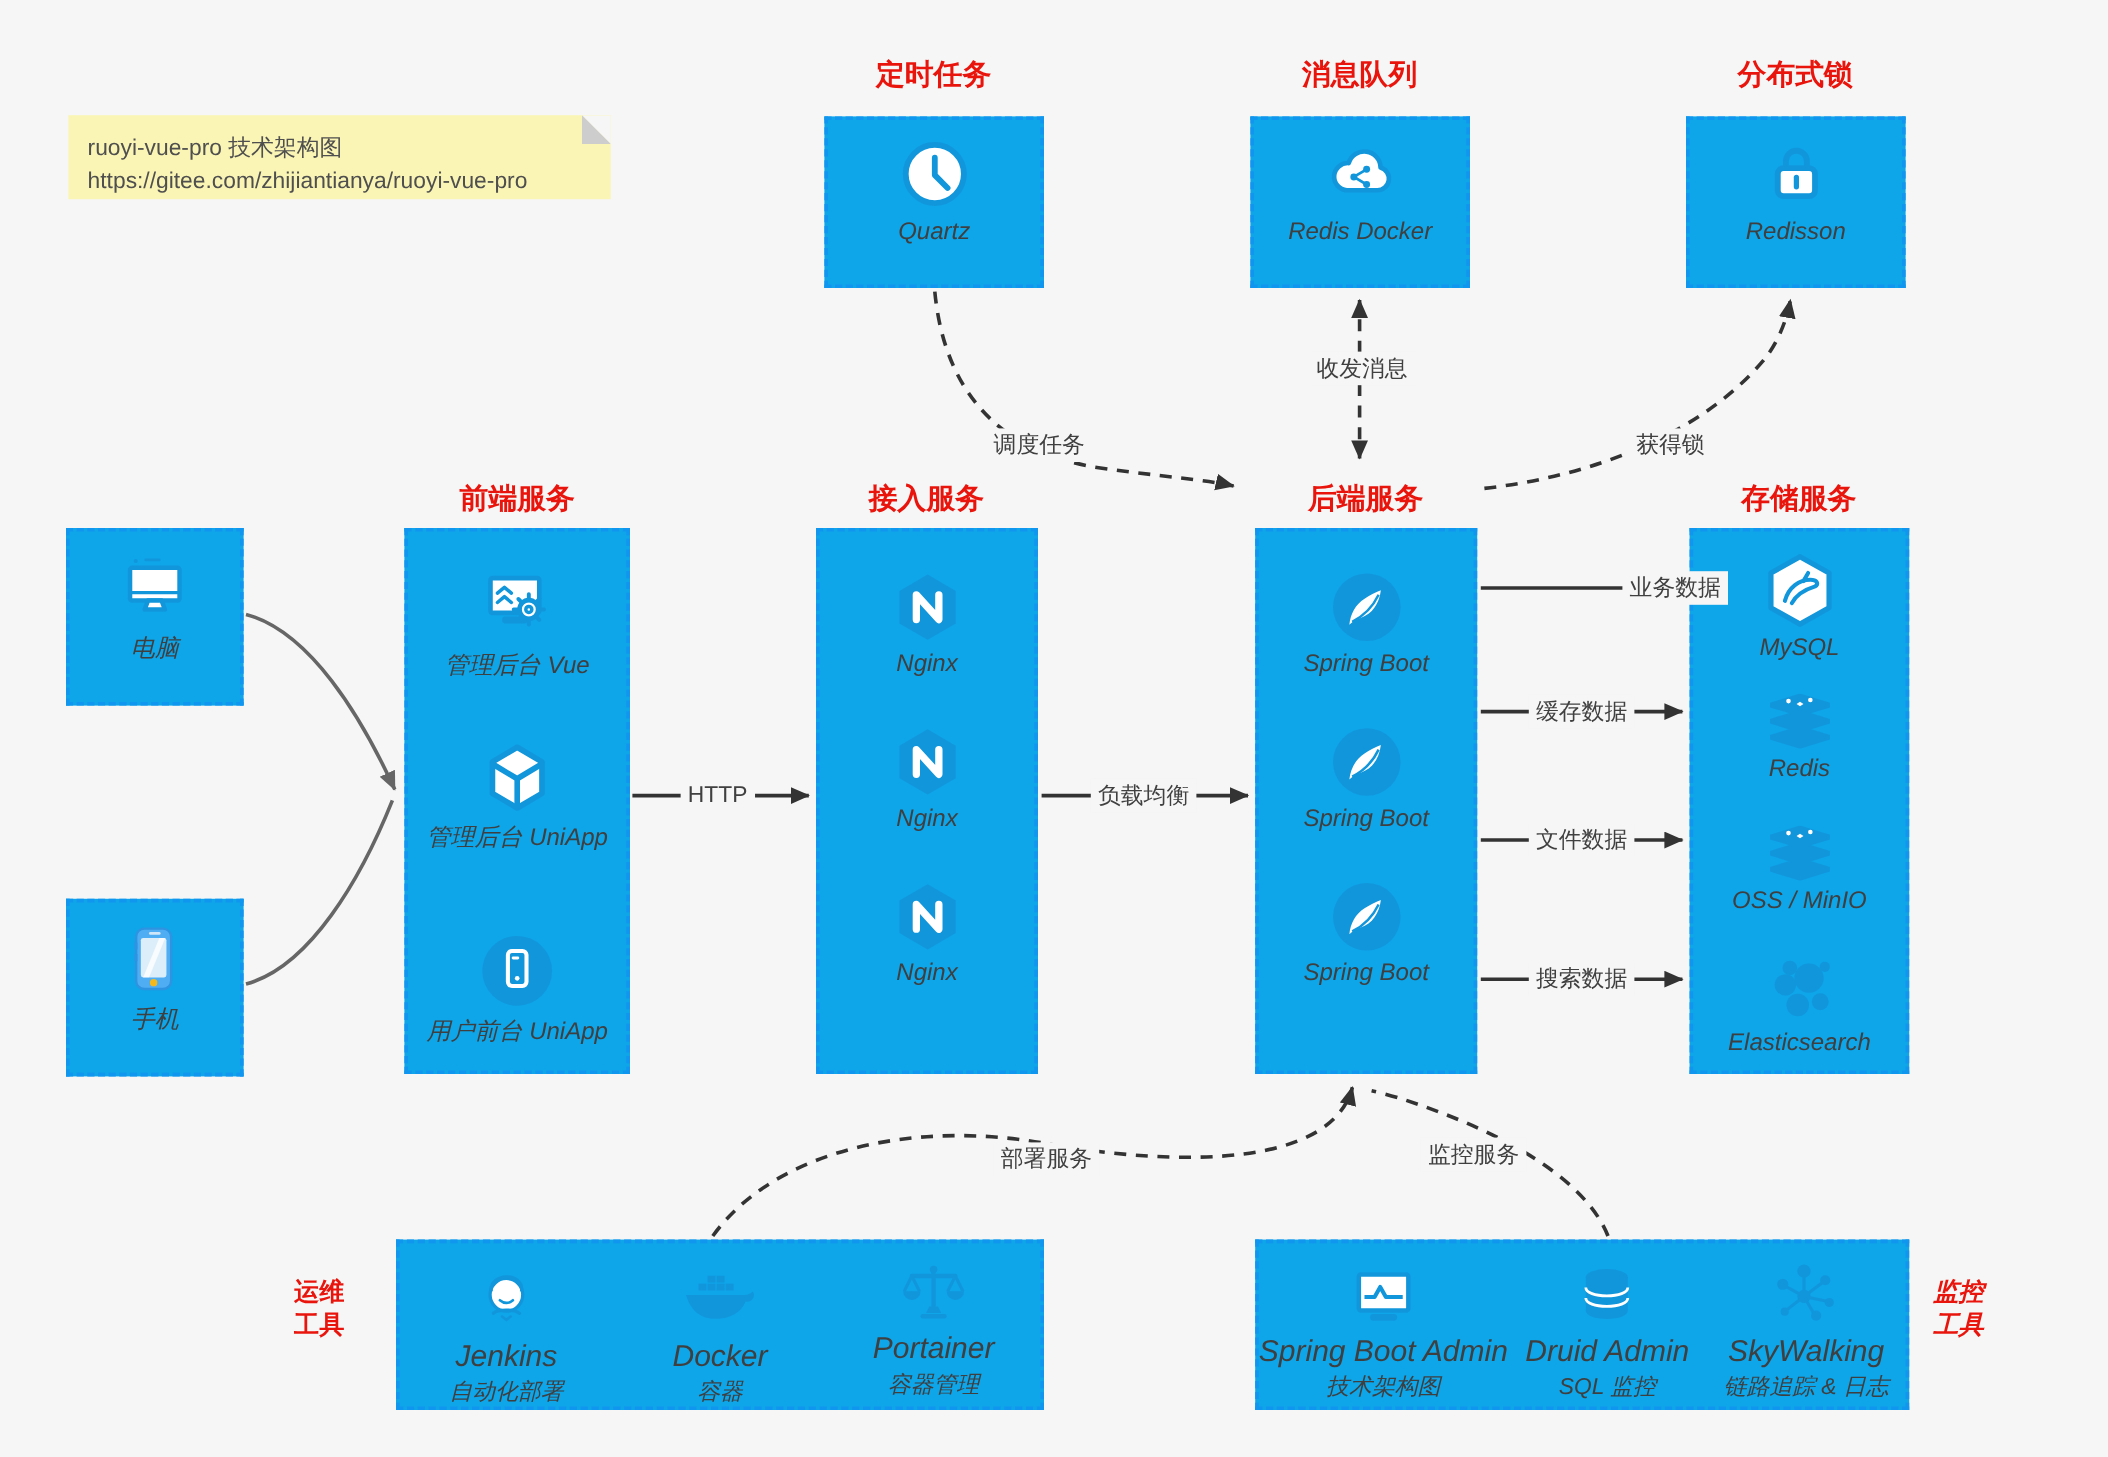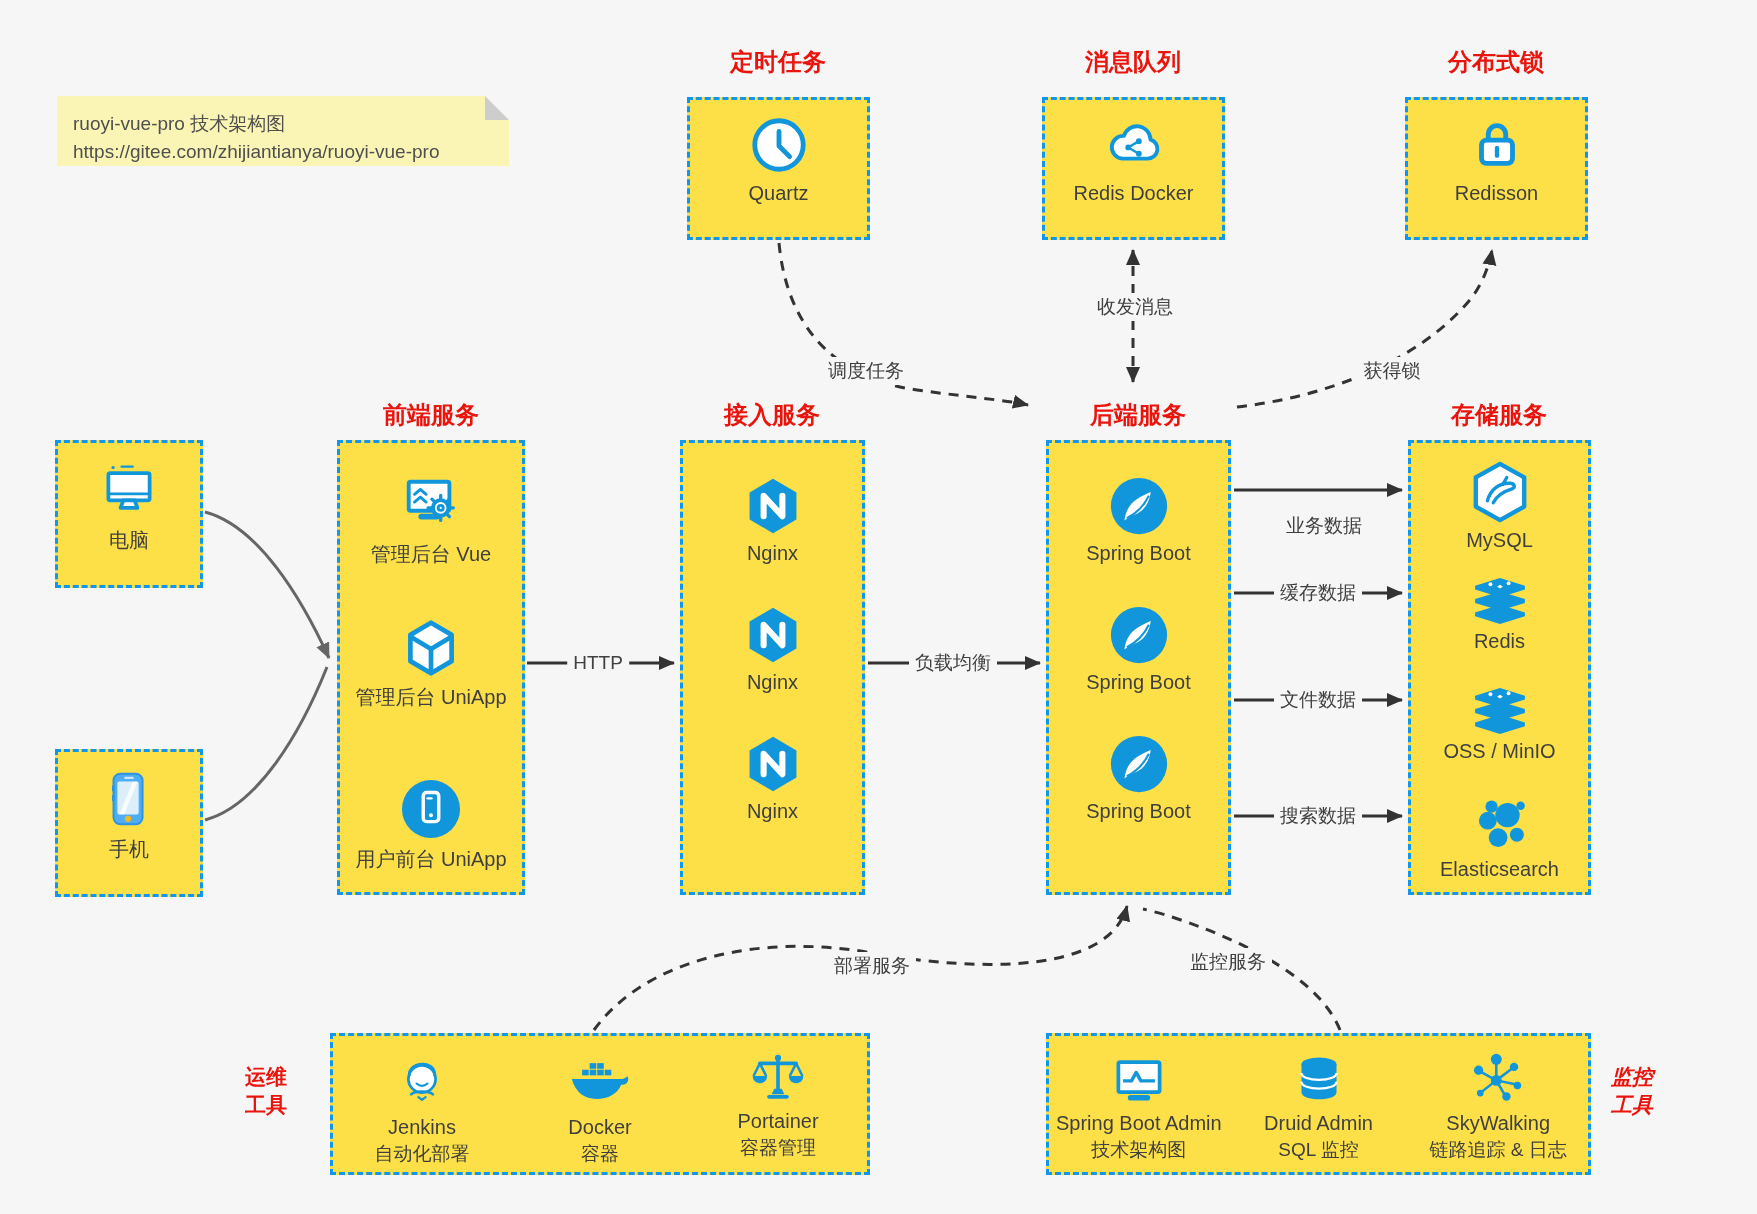--- a/index.html
+++ b/index.html
@@ -1,31 +1,31 @@
 <!DOCTYPE html>
 <html><head>
 <meta charset="utf-8">
 <style>
   html,body{margin:0;padding:0;}
   body{font-family:"Liberation Sans","DejaVu Sans",sans-serif;background:#f6f6f6;}
   .canvas{position:relative;width:1757px;height:1214px;background:#f6f6f6;overflow:hidden;}
   .arrows{position:absolute;left:0;top:0;z-index:1;}
-  .dashed-box{position:absolute;border:3px dashed #1196f0;background:#fde047;box-sizing:border-box;z-index:2;}
+  .dashed-box{position:absolute;border:3px dashed #1196f0;background:#0ea5e9;box-sizing:border-box;z-index:2;font-style:italic;}
   .flex-col{display:flex;flex-direction:column;align-items:center;}
   .cell{position:absolute;left:0;right:0;display:flex;flex-direction:column;align-items:center;}
   .lbl{font-size:20px;color:#3f3f3f;margin-top:6px;white-space:nowrap;}
   .red-title{position:absolute;color:#e9150d;font-weight:bold;font-size:24px;transform:translateX(-50%);white-space:nowrap;z-index:3;}
   .side-title{position:absolute;color:#e9150d;font-weight:bold;font-size:21px;line-height:1.35;text-align:center;white-space:nowrap;z-index:3;}
   .edge-label{position:absolute;transform:translate(-50%,-50%);background:#f6f6f6;color:#404040;font-size:19px;padding:1px 6px;white-space:nowrap;z-index:3;}
   .note{position:absolute;left:57px;top:96px;width:452px;height:70px;background:#faf5b4;z-index:2;padding:14px 0 0 16px;box-sizing:border-box;}
   .note .txt{font-size:19px;color:#4f4f4f;line-height:1.45;}
   .note-fold{position:absolute;top:0;right:0;z-index:3;}
   .tool-row{display:flex;justify-content:space-around;align-items:flex-start;padding-top:14px;}
   .tool-cell{display:flex;flex-direction:column;align-items:center;flex:1;}
-  .tool-name{font-size:20px;color:#3f3f3f;margin-top:6px;white-space:nowrap;line-height:1.35;text-align:center;}
+  .tool-name{font-size:25px;color:#3f3f3f;margin-top:6px;white-space:nowrap;line-height:1.35;text-align:center;}
   .tool-desc{font-size:19px;color:#3f3f3f;white-space:nowrap;line-height:1.35;}
   svg.ic{display:block;}
 </style>
 </head>
 <body>
 
 <div class="canvas">
 
   <svg width="0" height="0" style="position:absolute" aria-hidden="true">
     <defs>
@@ -382,21 +382,21 @@
       <div class="tool-desc">链路追踪 &amp; 日志</div>
     </div>
   </div>
   <div class="side-title" style="left:1604px;top:1063px;width:56px;font-style:italic;">
     <div>监控</div>
     <div>工具</div>
   </div>
 
   <div class="edge-label" style="left:598px;top:663px;">HTTP</div>
   <div class="edge-label" style="left:953px;top:663px;">负载均衡</div>
-  <div class="edge-label" style="left:1324px;top:490px;margin-top:36px;">业务数据</div>
+  <div class="edge-label" style="left:1396px;top:490px;">业务数据</div>
   <div class="edge-label" style="left:1318px;top:593px;">缓存数据</div>
   <div class="edge-label" style="left:1318px;top:700px;">文件数据</div>
   <div class="edge-label" style="left:1318px;top:816px;">搜索数据</div>
   <div class="edge-label" style="left:866px;top:371px;">调度任务</div>
   <div class="edge-label" style="left:1135px;top:307px;">收发消息</div>
   <div class="edge-label" style="left:1392px;top:371px;">获得锁</div>
   <div class="edge-label" style="left:872px;top:966px;">部署服务</div>
   <div class="edge-label" style="left:1228px;top:962px;">监控服务</div>
 
 </div>

